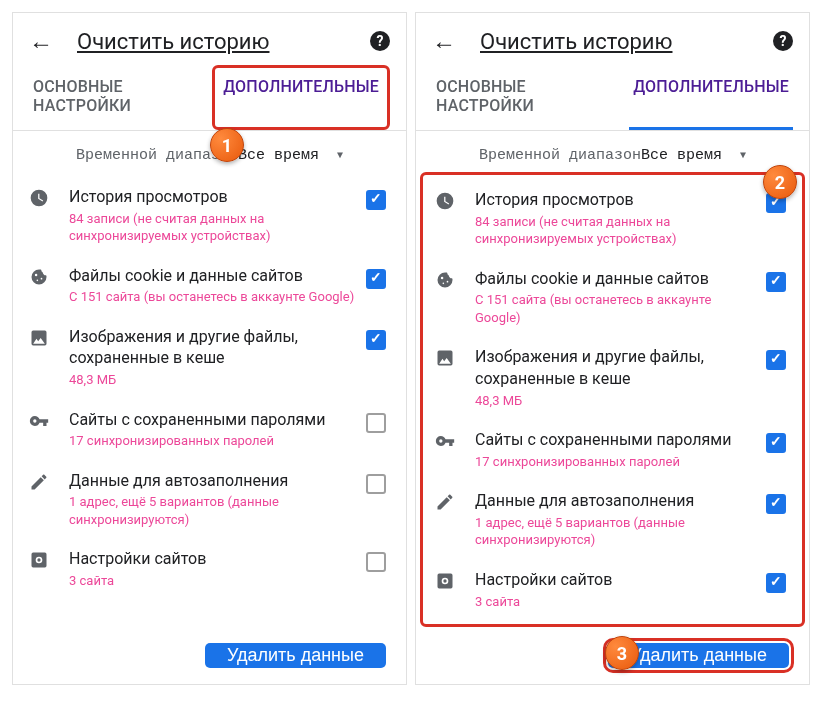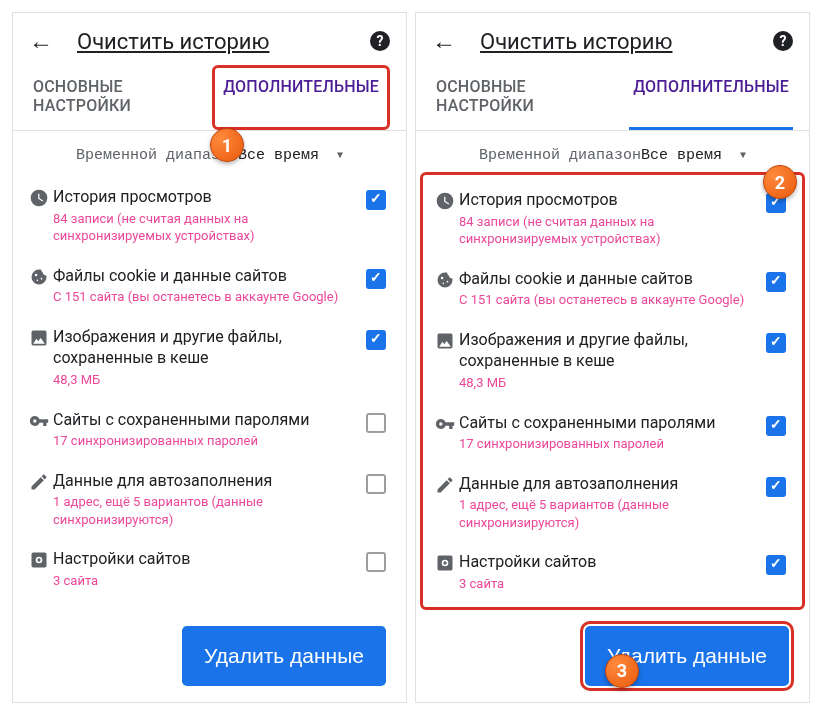--- a/index.html
+++ b/index.html
@@ -15,28 +15,28 @@
 .tab.boxed { border: 3px solid #d93025; border-radius: 6px; padding: 9px 8px; }
 .timerange { display: flex; justify-content: center; padding: 16px 20px 8px; color: #5f6368; font-size: 15px; font-family: Liberation Mono, monospace; }
 .dropdown-val { color: #202124; display: flex; align-items: center; gap: 18px; cursor: pointer; }
 .caret { font-size: 10px; color: #5f6368; }
 .items { padding: 4px 0; flex: 1; }
 .items.boxed { border: 3px solid #d93025; border-radius: 6px; margin: 0 4px 4px; padding: 4px 0; }
 .item { display: flex; align-items: flex-start; padding: 10px 20px 10px 16px; }
 .items.boxed .item { padding: 10px 16px 10px 12px; }
 .item-icon { width: 24px; font-size: 18px; color: #5f6368; margin-top: 2px; flex-shrink: 0; }
 .item-icon svg { width: 20px; height: 20px; fill: #5f6368; }
-.item-text { flex: 1; }
+.item-text { flex: 1; margin-left: 16px; }
 .item-title { font-size: 16px; color: #202124; line-height: 1.35; }
 .item-sub { font-size: 13px; color: #ec4899; margin-top: 2px; line-height: 1.35; }
 .checkbox { width: 20px; height: 20px; border: 2px solid #9e9e9e; border-radius: 3px; margin-top: 4px; flex-shrink: 0; cursor: pointer; position: relative; margin-left: 8px; }
 .checkbox.checked { background: #1a73e8; border-color: #1a73e8; }
 .checkbox.checked::after { content: '✓'; color: #fff; font-size: 14px; font-weight: bold; position: absolute; top: -2px; left: 2px; }
 .footer { padding: 12px 20px 16px; display: flex; justify-content: flex-end; }
-.delete-btn { background: #1a73e8; color: #fff; font-size: 21px; font-weight: 500; padding: 18px 22px; border: none; border-radius: 5px; cursor: pointer; }
+.delete-btn { background: #1a73e8; color: #fff; font-size: 18px; font-weight: 500; padding: 2px 22px; border: none; border-radius: 5px; cursor: pointer; }
 .delete-btn.boxed { outline: 3px solid #d93025; outline-offset: 2px; border-radius: 5px; }
 .marker { position: absolute; width: 34px; height: 34px; background: radial-gradient(circle at 30% 30%, #ff8a3d, #e8590c); border-radius: 50%; color: #fff; font-weight: bold; font-size: 18px; display: flex; align-items: center; justify-content: center; box-shadow: 0 2px 4px rgba(0,0,0,.3); border: 1px solid #c0430a; z-index: 10; }
 </style>
 </head>
 <body>
 
 <div class="screen">
   <div class="header">
     <span class="back-arrow">←</span>
     <span class="title">Очистить историю</span>

